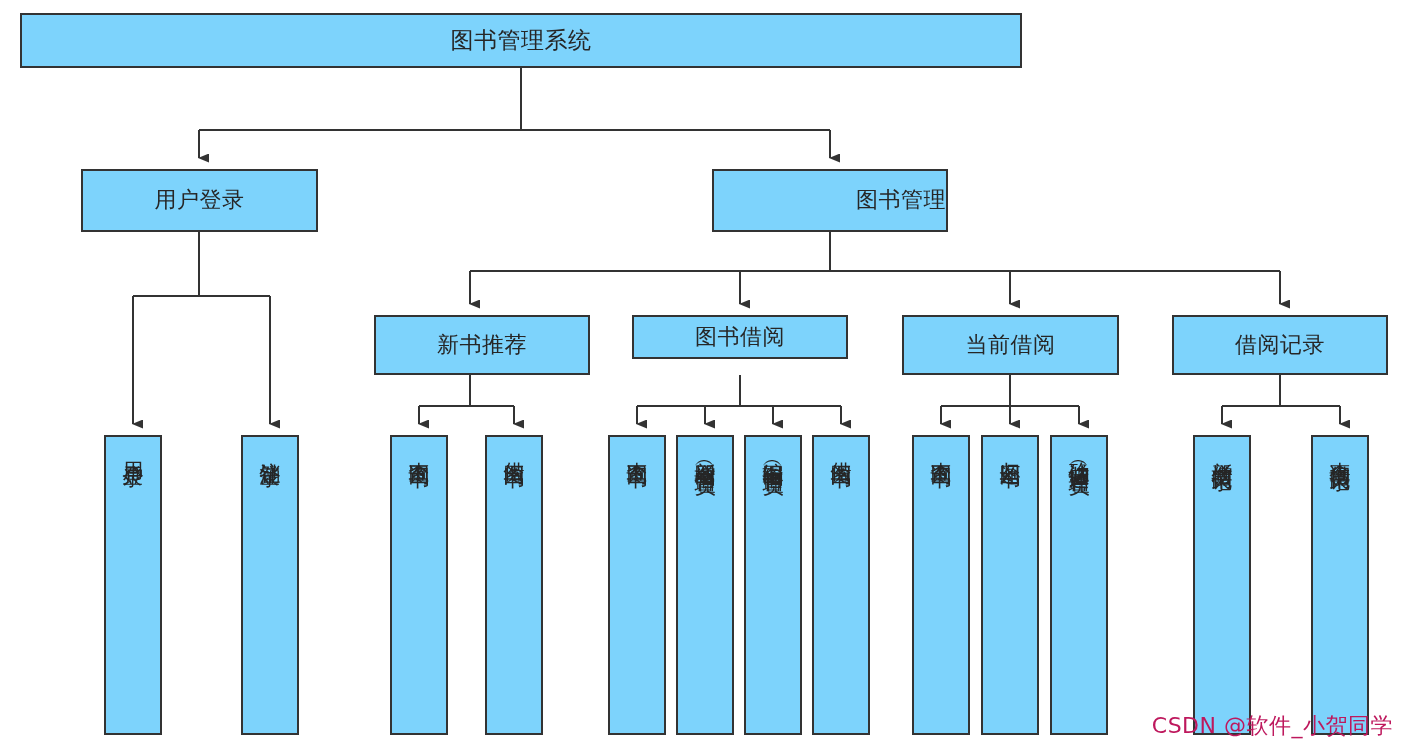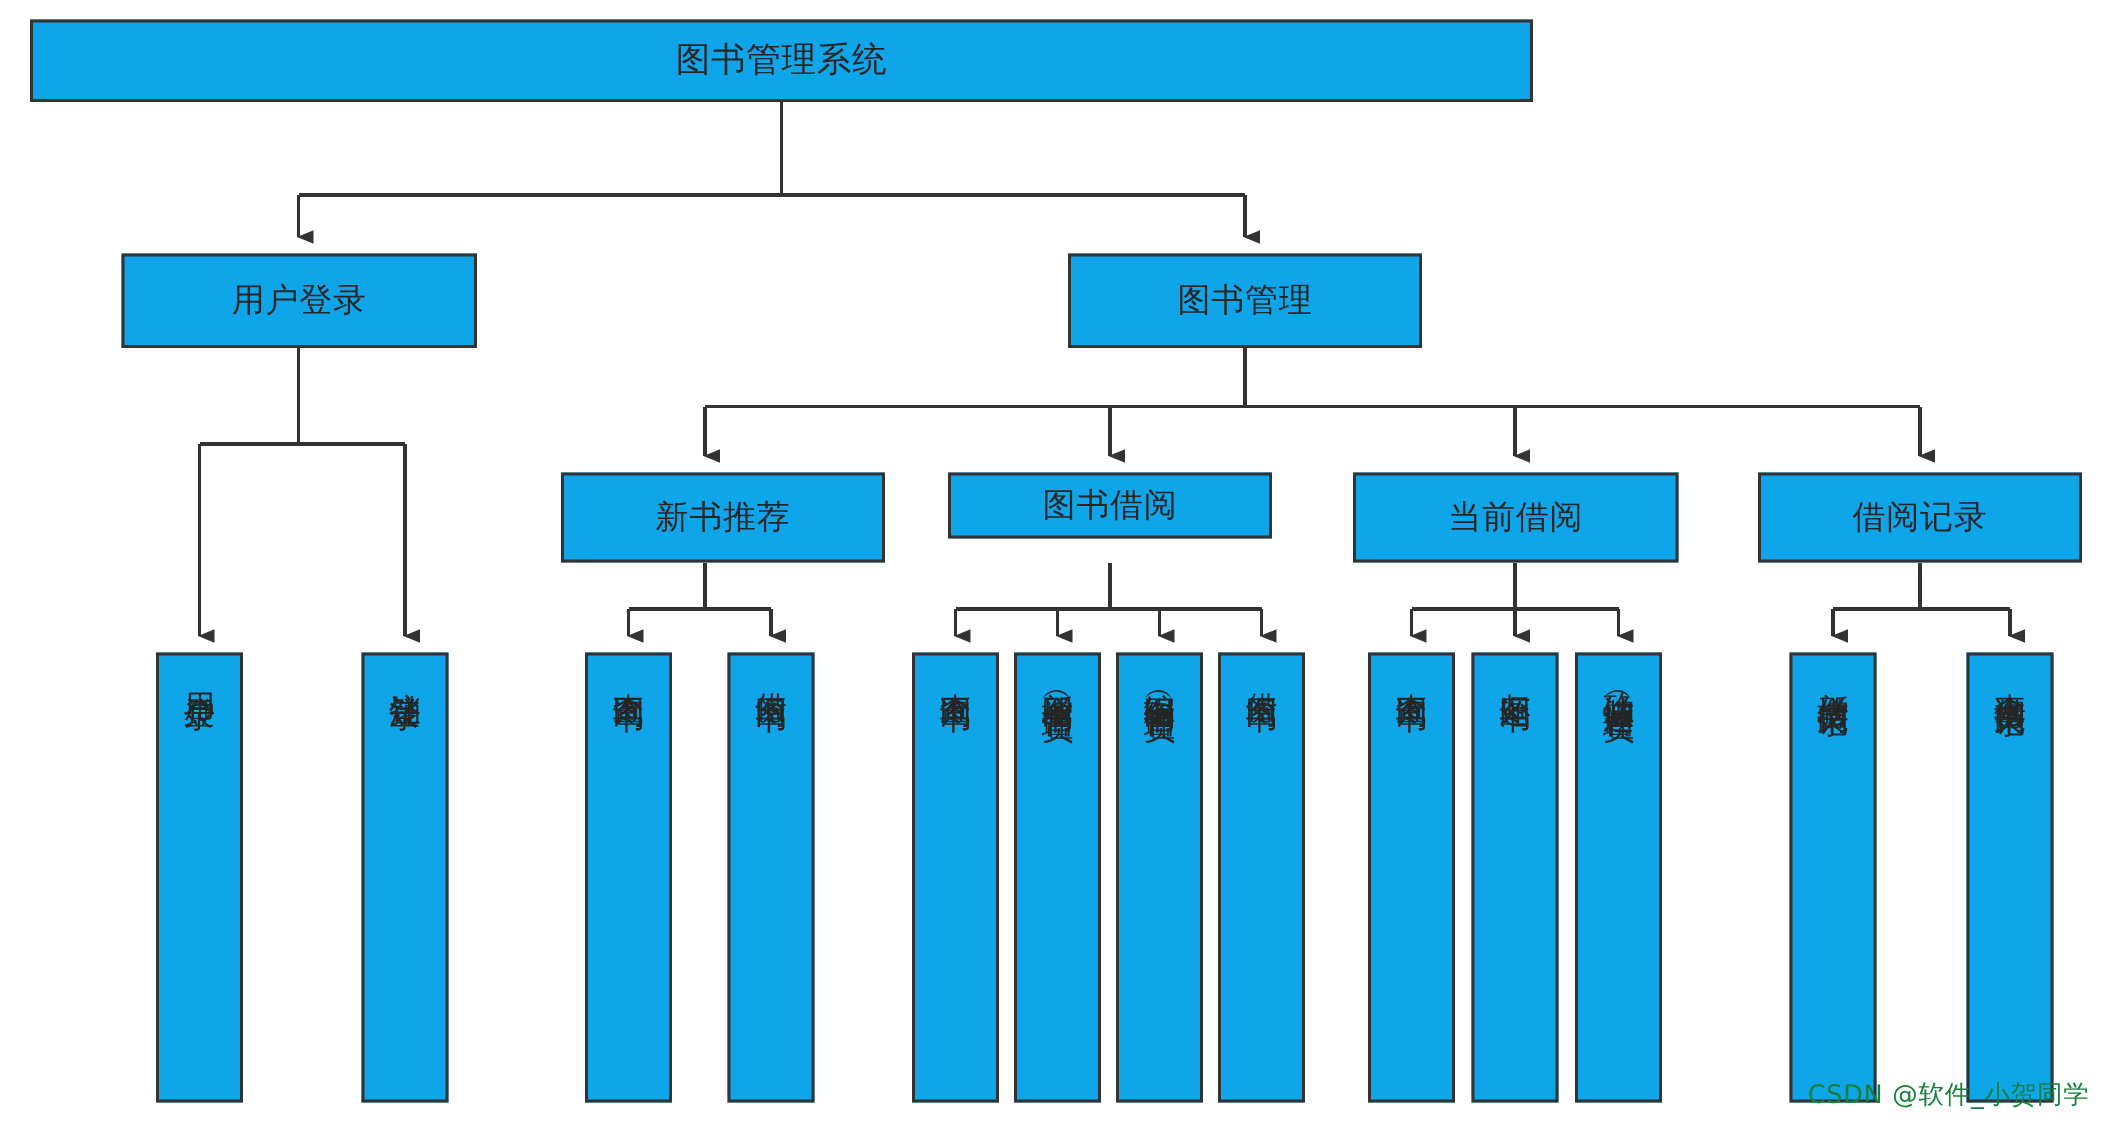--- a/index.html
+++ b/index.html
@@ -21,27 +21,26 @@
     position: absolute;
     left: 0;
     top: 0;
     width: 1405px;
     height: 747px;
     pointer-events: none;
   }
   .node {
     position: absolute;
     box-sizing: border-box;
-    background: #0ea5e9;
+    background: #7dd3fc;
     border: 2px solid #333333;
     display: flex;
     align-items: center;
     justify-content: center;
     z-index: 2;
-    font-family: Liberation Serif, serif;
   }
   .node-label {
     color: #262626;
     font-size: 22px;
     line-height: 1.22;
     letter-spacing: 0.5px;
     white-space: nowrap;
     text-align: center;
   }
   .node-root .node-label { font-size: 23px; }
@@ -56,22 +55,22 @@
     white-space: normal;
     letter-spacing: 2px;
     font-size: 21px;
     line-height: 1.05;
     max-height: 100%;
   }
   #watermark {
     position: absolute;
     right: 12px;
     bottom: 6px;
-    color: #15803d;
-    font-size: 17px;
+    color: #be185d;
+    font-size: 22px;
     letter-spacing: 0.5px;
     white-space: nowrap;
     z-index: 5;
   }
 </style>
 </head>
 <body>
 
 <div id="diagram-root">
 
@@ -125,21 +124,21 @@
     </g>
   </svg>
 
   <div class="node node-root" style="left:20px; top:13px; width:1002px; height:55px;">
     <span class="node-label">图书管理系统</span>
   </div>
 
   <div class="node" style="left:81px; top:169px; width:237px; height:63px;">
     <span class="node-label">用户登录</span>
   </div>
-  <div class="node" style="left:712px; top:169px; width:236px; height:63px;">
+  <div class="node" style="left:712px; top:169px; width:236px; height:63px;justify-content:flex-end;">
     <span class="node-label">图书管理</span>
   </div>
 
   <div class="node" style="left:374px; top:315px; width:216px; height:60px;">
     <span class="node-label">新书推荐</span>
   </div>
   <div class="node" style="left:632px; top:315px; width:216px; height:44px;">
     <span class="node-label">图书借阅</span>
   </div>
   <div class="node" style="left:1172px; top:315px; width:216px; height:60px;">

